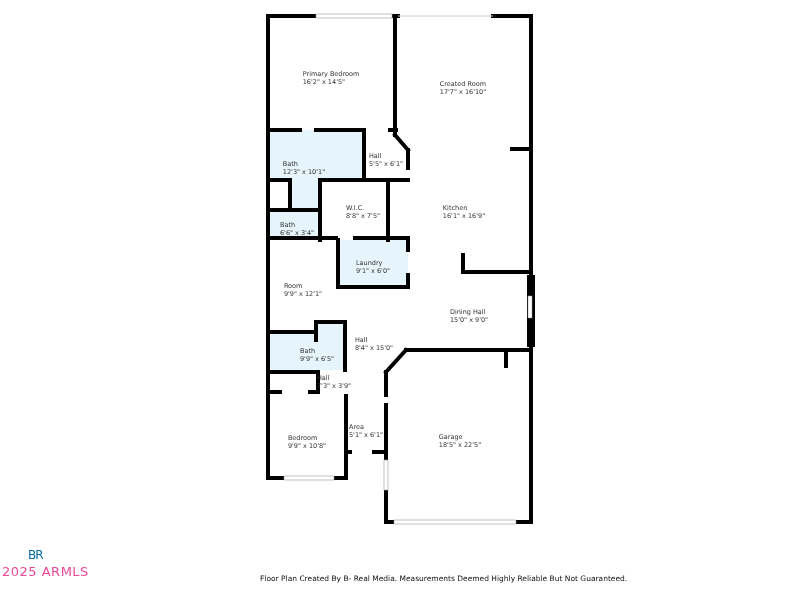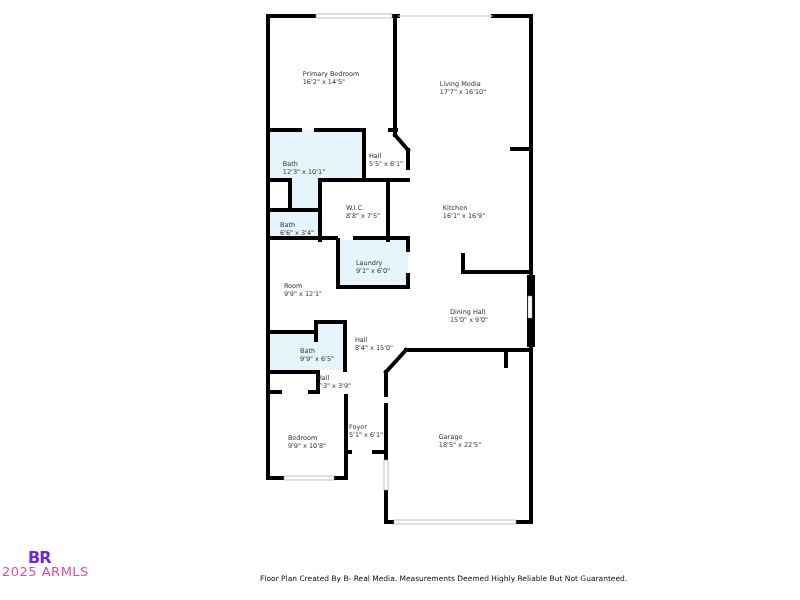--- a/index.html
+++ b/index.html
@@ -1,21 +1,21 @@
 <!DOCTYPE html>
 <html><head>
 <meta charset="utf-8">
 <style>
   html, body { margin:0; padding:0; background:#ffffff; }
   body { width:800px; height:600px; position:relative; overflow:hidden; font-family:"DejaVu Sans", sans-serif; }
   svg.plan { position:absolute; left:0; top:0; }
   .lbl { position:absolute; transform:translate(-50%,-50%); font-size:6.5px; line-height:8px; color:#333; white-space:nowrap; }
   .lbl span { display:block; }
   .footer-note { position:absolute; left:220px; top:574px; font-size:7.5px; color:#111; white-space:nowrap;padding-left:40px; }
-  .logo { position:absolute; left:28px; top:548px; font-family:"DejaVu Sans", sans-serif; font-weight:bold; font-size:16px; color:#6d28d9; letter-spacing:-1px; }
+  .logo { position:absolute; left:28px; top:548px; font-family:"DejaVu Sans", sans-serif; font-weight:normal; font-size:12px; color:#0369a1; letter-spacing:-1px; }
   .copy { position:absolute; left:2px; top:564px; font-size:13px; color:#ec4899; font-family:"DejaVu Sans", sans-serif; letter-spacing:0.5px; }
 </style>
 </head>
 <body>
 
 <svg class="plan" width="800" height="600">
 
   <rect x="270" y="130" width="94" height="50" fill="#e6f4fc"></rect>
   <rect x="290" y="178" width="30" height="32" fill="#e6f4fc"></rect>
   <rect x="270" y="210" width="50" height="27" fill="#e6f4fc"></rect>
@@ -97,21 +97,21 @@
     <rect x="394" y="520" width="122" height="4"></rect>
   </g>
   <line x1="398" y1="16" x2="493" y2="16" stroke="#ccc" stroke-width="1"></line>
 </svg>
 
 <div class="lbl" style="left:331px;top:78px">
     <span>Primary Bedroom</span>
     <span>16'2" x 14'5"</span>
   </div>
 <div class="lbl" style="left:463px;top:88px">
-    <span>Living Media</span>
+    <span>Created Room</span>
     <span>17'7" x 16'10"</span>
   </div>
 <div class="lbl" style="left:304px;top:168px">
     <span>Bath</span>
     <span>12'3" x 10'1"</span>
   </div>
 <div class="lbl" style="left:386px;top:160px">
     <span>Hall</span>
     <span>5'5" x 6'1"</span>
   </div>
@@ -149,21 +149,21 @@
   </div>
 <div class="lbl" style="left:334px;top:382px">
     <span>Hall</span>
     <span>7'3" x 3'9"</span>
   </div>
 <div class="lbl" style="left:307px;top:442px">
     <span>Bedroom</span>
     <span>9'9" x 10'8"</span>
   </div>
 <div class="lbl" style="left:366px;top:431px">
-    <span>Foyer</span>
+    <span>Area</span>
     <span>5'1" x 6'1"</span>
   </div>
 <div class="lbl" style="left:460px;top:441px">
     <span>Garage</span>
     <span>18'5" x 22'5"</span>
   </div>
 
 <div class="logo">BR</div>
 <div class="copy">2025 ARMLS</div>
 <div class="footer-note">Floor Plan Created By B- Real Media. Measurements Deemed Highly Reliable But Not Guaranteed.</div>

